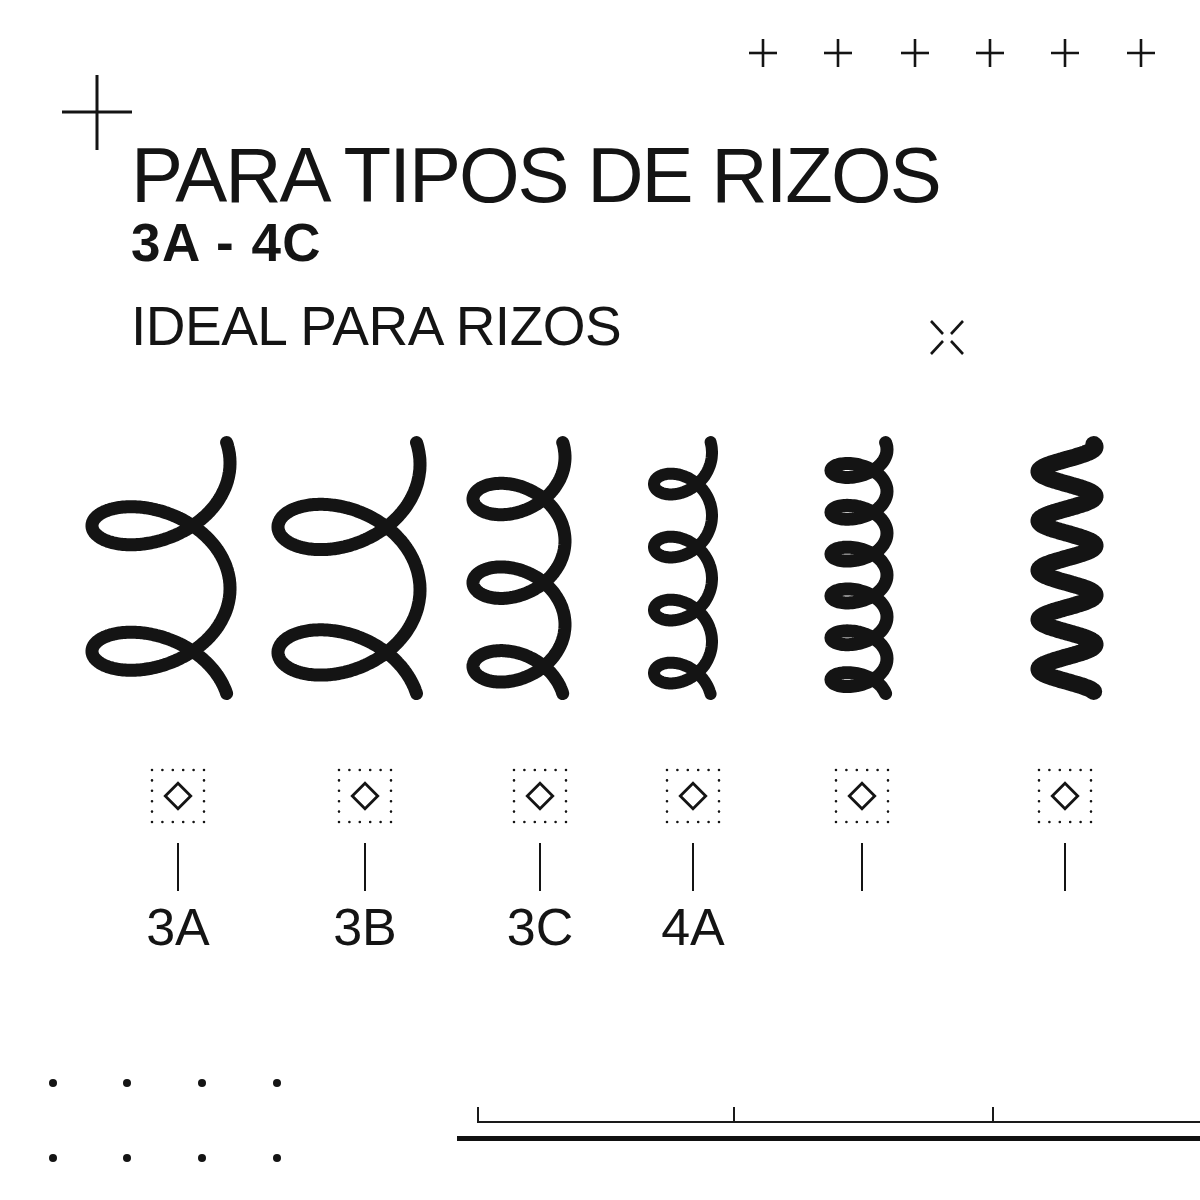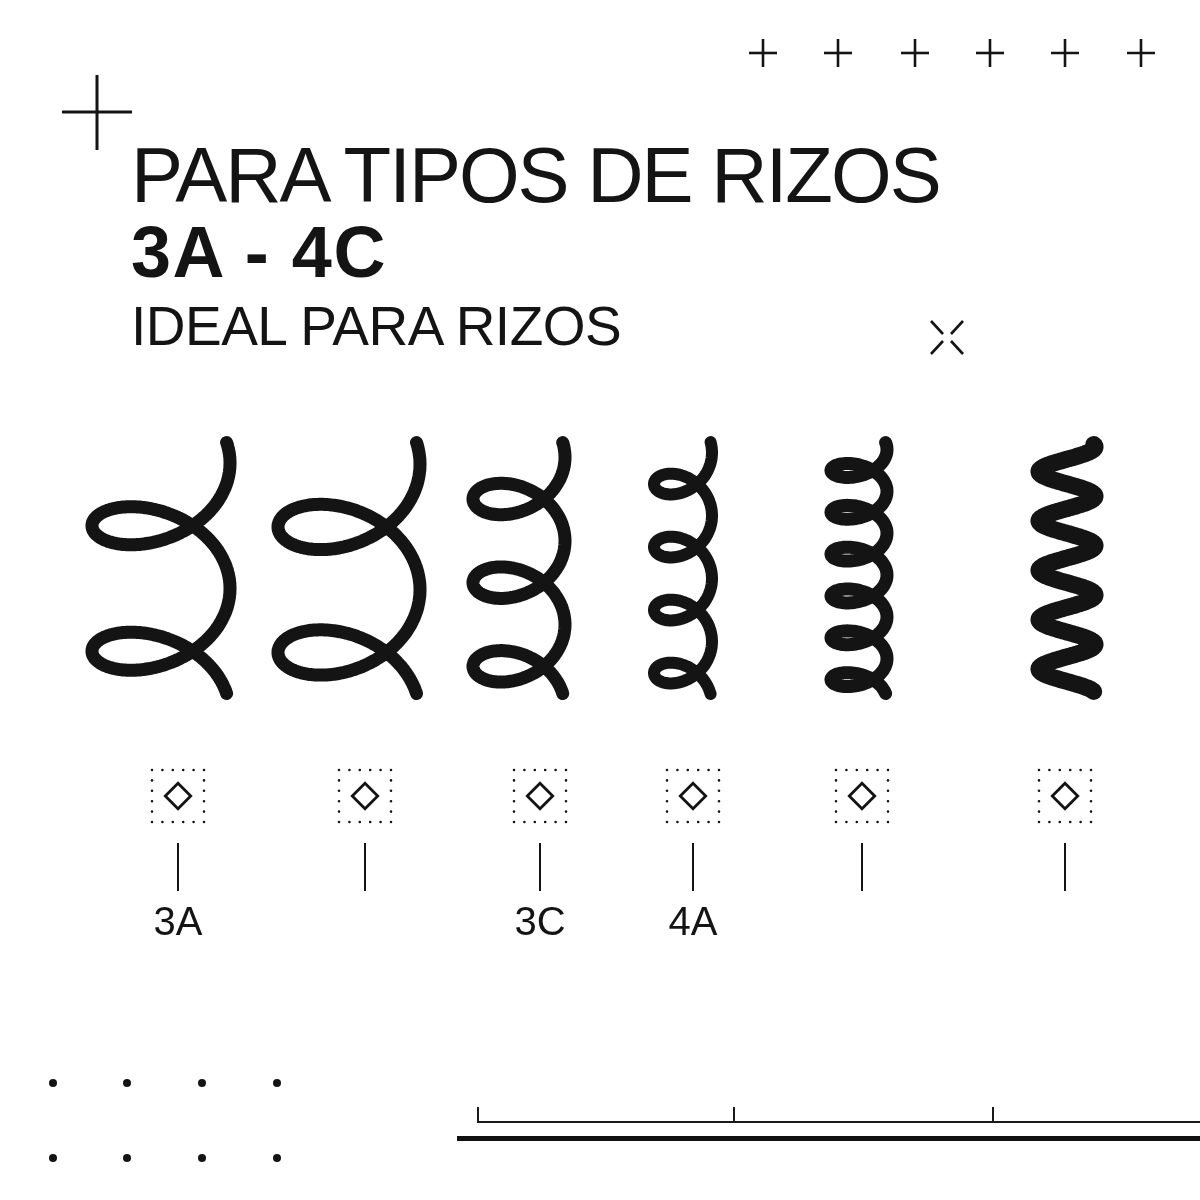--- a/index.html
+++ b/index.html
@@ -14,42 +14,42 @@
   }
   .abs{position:absolute;}
   
   .title{
     left:131px;top:136px;
     font-size:78px;font-weight:400;letter-spacing:-2px;
     line-height:1;white-space:nowrap;
   }
   .range{
     left:131px;top:216px;
-    font-size:72px;font-weight:700;letter-spacing:1.5px;
+    font-size:53px;font-weight:700;letter-spacing:1.5px;
     line-height:1;white-space:nowrap;
   }
   .sub1{left:131px;top:299px;}
   .sub2{left:131px;top:359px;}
   .sub1,.sub2{
     font-size:55px;font-weight:400;letter-spacing:-0.5px;
     line-height:1;white-space:nowrap;text-align:right;
   }
   
   .plus-tl{left:61px;top:74px;}
   .plus-sm{top:39px;}
   .x-mark{left:929px;top:317px;}
   
   .curl{top:433px;width:180px;height:270px;}
   .curl path{fill:none;stroke:#141414;stroke-linecap:round;}
   
   .marker{top:768px;width:56px;height:56px;}
   .connector{top:843px;width:2px;height:48px;background:#141414;}
   .type-label{
     top:901px;width:140px;text-align:center;
-    font-size:40px;font-weight:400;letter-spacing:0px;line-height:1;
+    font-size:52px;font-weight:400;letter-spacing:0px;line-height:1;
   }
   
   .dot{width:8px;height:8px;border-radius:50%;background:#141414;}
   .ruler-thin{left:477px;top:1121px;width:723px;height:2px;background:#1a1a1a;}
   .ruler-tick{top:1107px;width:2px;height:16px;background:#1a1a1a;}
   .ruler-thick{left:457px;top:1136px;width:743px;height:5px;background:#111111;}
   svg line, svg rect{stroke:#141414;}
 </style>
 </head>
 <body>
@@ -144,20 +144,21 @@
     </svg>
 
   <div class="abs connector" style="left:177px"></div>
   <div class="abs connector" style="left:364px"></div>
   <div class="abs connector" style="left:539px"></div>
   <div class="abs connector" style="left:692px"></div>
   <div class="abs connector" style="left:861px"></div>
   <div class="abs connector" style="left:1064px"></div>
 
   <div class="abs type-label" style="left:108px">3A</div>
+  <div class="abs type-label" style="left:295px">3B</div>
   <div class="abs type-label" style="left:470px">3C</div>
   <div class="abs type-label" style="left:623px">4A</div>
 
   <div>
     <div class="abs dot" style="left:49px;top:1079px"></div>
     <div class="abs dot" style="left:123px;top:1079px"></div>
     <div class="abs dot" style="left:198px;top:1079px"></div>
     <div class="abs dot" style="left:273px;top:1079px"></div>
     <div class="abs dot" style="left:49px;top:1154px"></div>
     <div class="abs dot" style="left:123px;top:1154px"></div>

